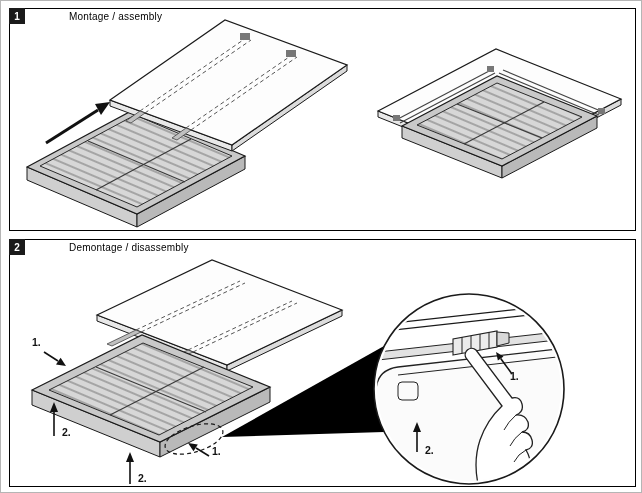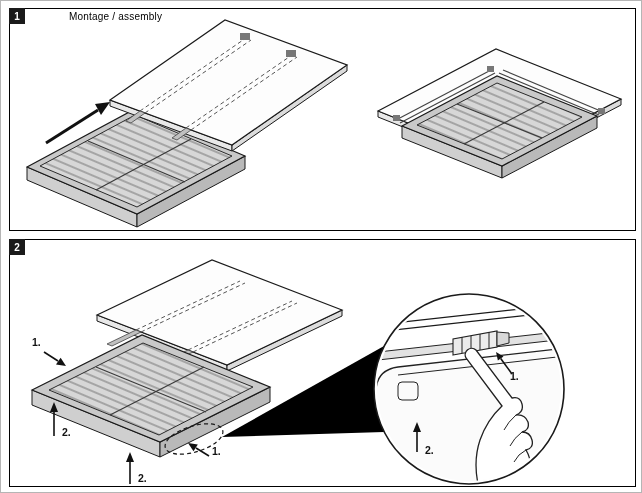--- a/index.html
+++ b/index.html
@@ -178,15 +178,16 @@
         <g>
           <line x1="407" y1="212" x2="407" y2="190" stroke="#111" stroke-width="1.6"></line>
           <polygon points="407,182 403,192 411,192" fill="#111"></polygon>
         </g>
       </g>
       <text x="500" y="140">1.</text>
       <text x="415" y="214">2.</text>
       <circle cx="459" cy="149" r="95" fill="none" stroke="#1a1a1a" stroke-width="1.6"></circle>
     </svg>
     <div class="panel-badge">2</div>
+    <div class="panel-title">Demontage / disassembly</div>
   </div>
 
 </div>
 
 </body></html>

